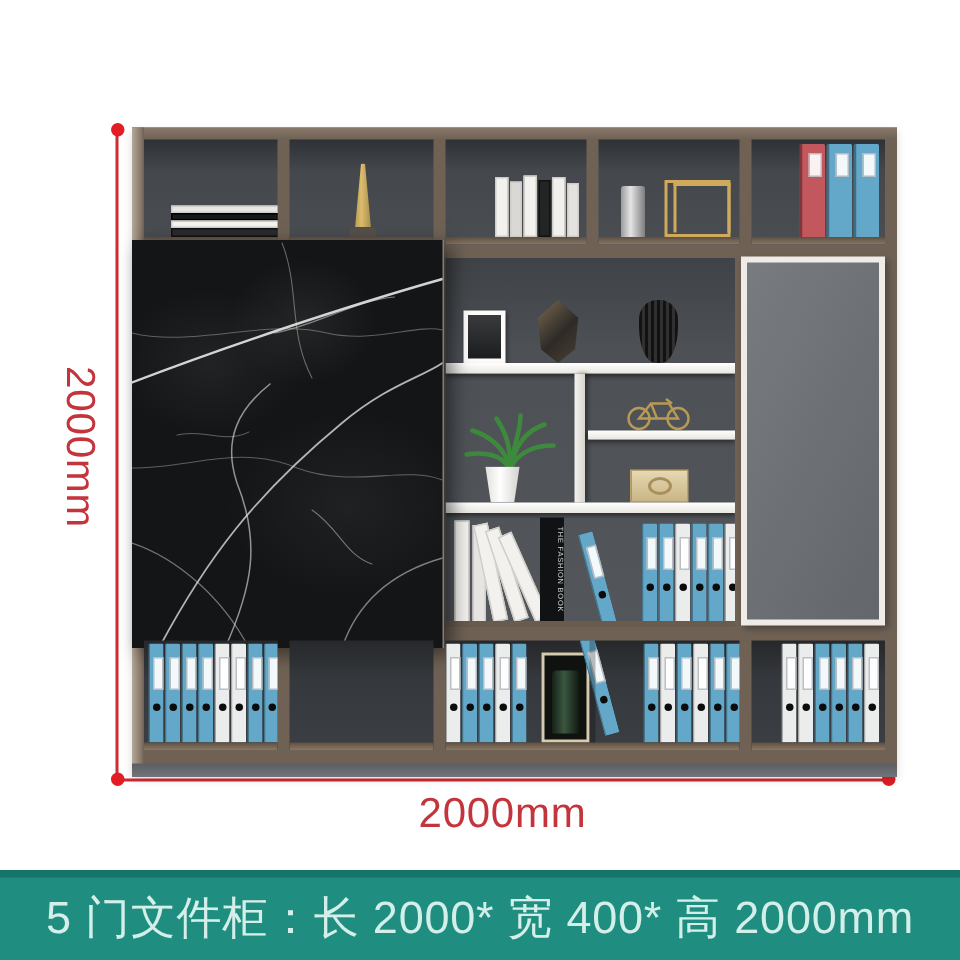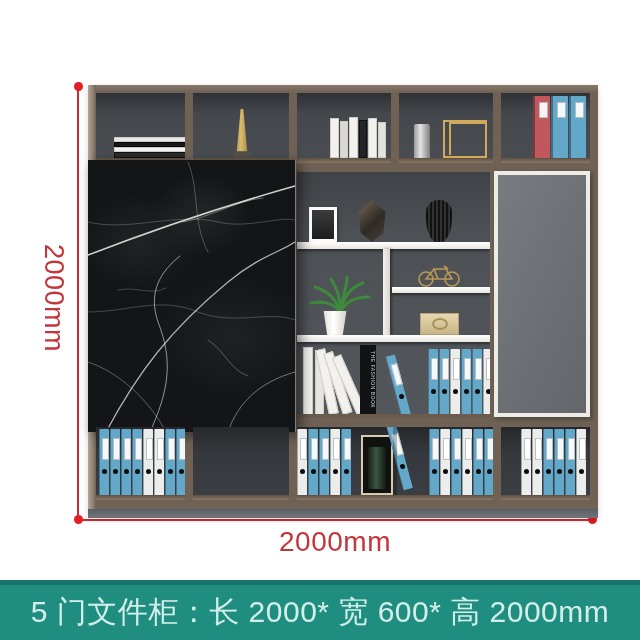--- a/index.html
+++ b/index.html
@@ -362,14 +362,14 @@
           <i class="lbl"></i>
           <i class="dot"></i>
         </div>
       </div>
   </div>
 
   <div class="abs plinth"></div>
 </div>
 
 <div class="abs" id="caption-bar">
-  <span id="caption-text">5 门文件柜：长 2000* 宽 600* 高 2000mm</span>
+  <span id="caption-text">5 门文件柜：长 2000* 宽 400* 高 2000mm</span>
 </div>
 
 </body></html>

